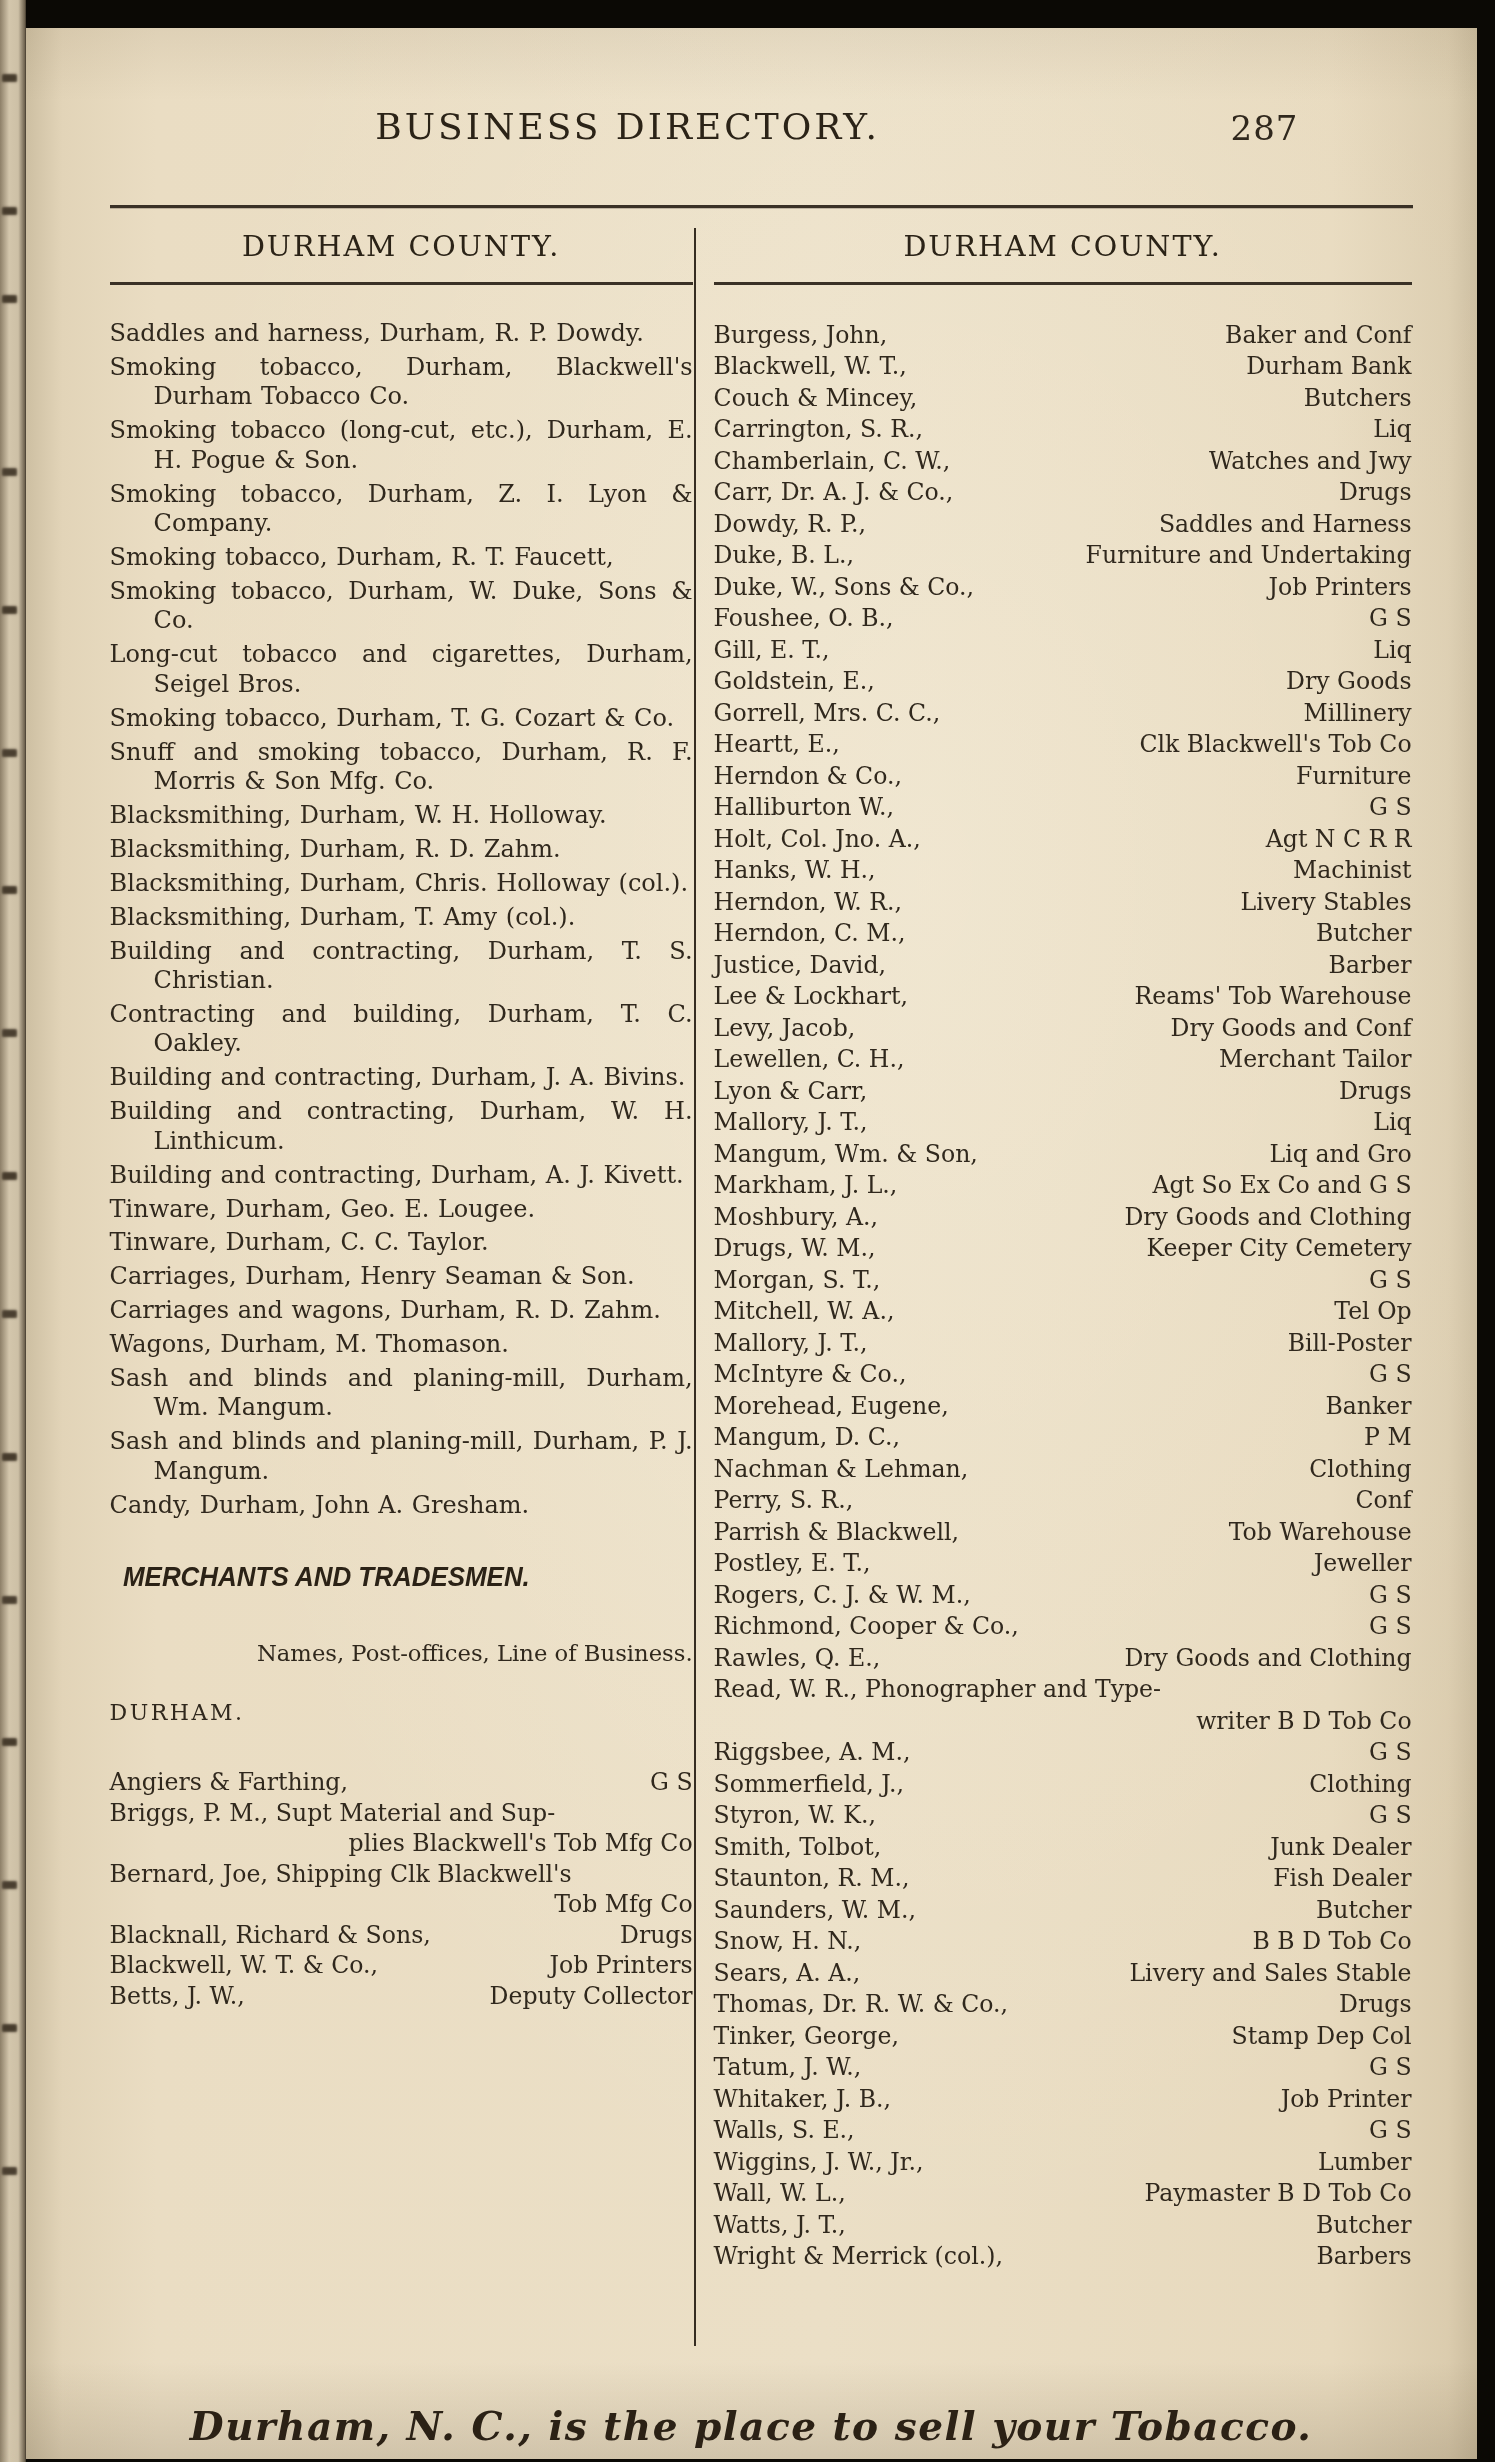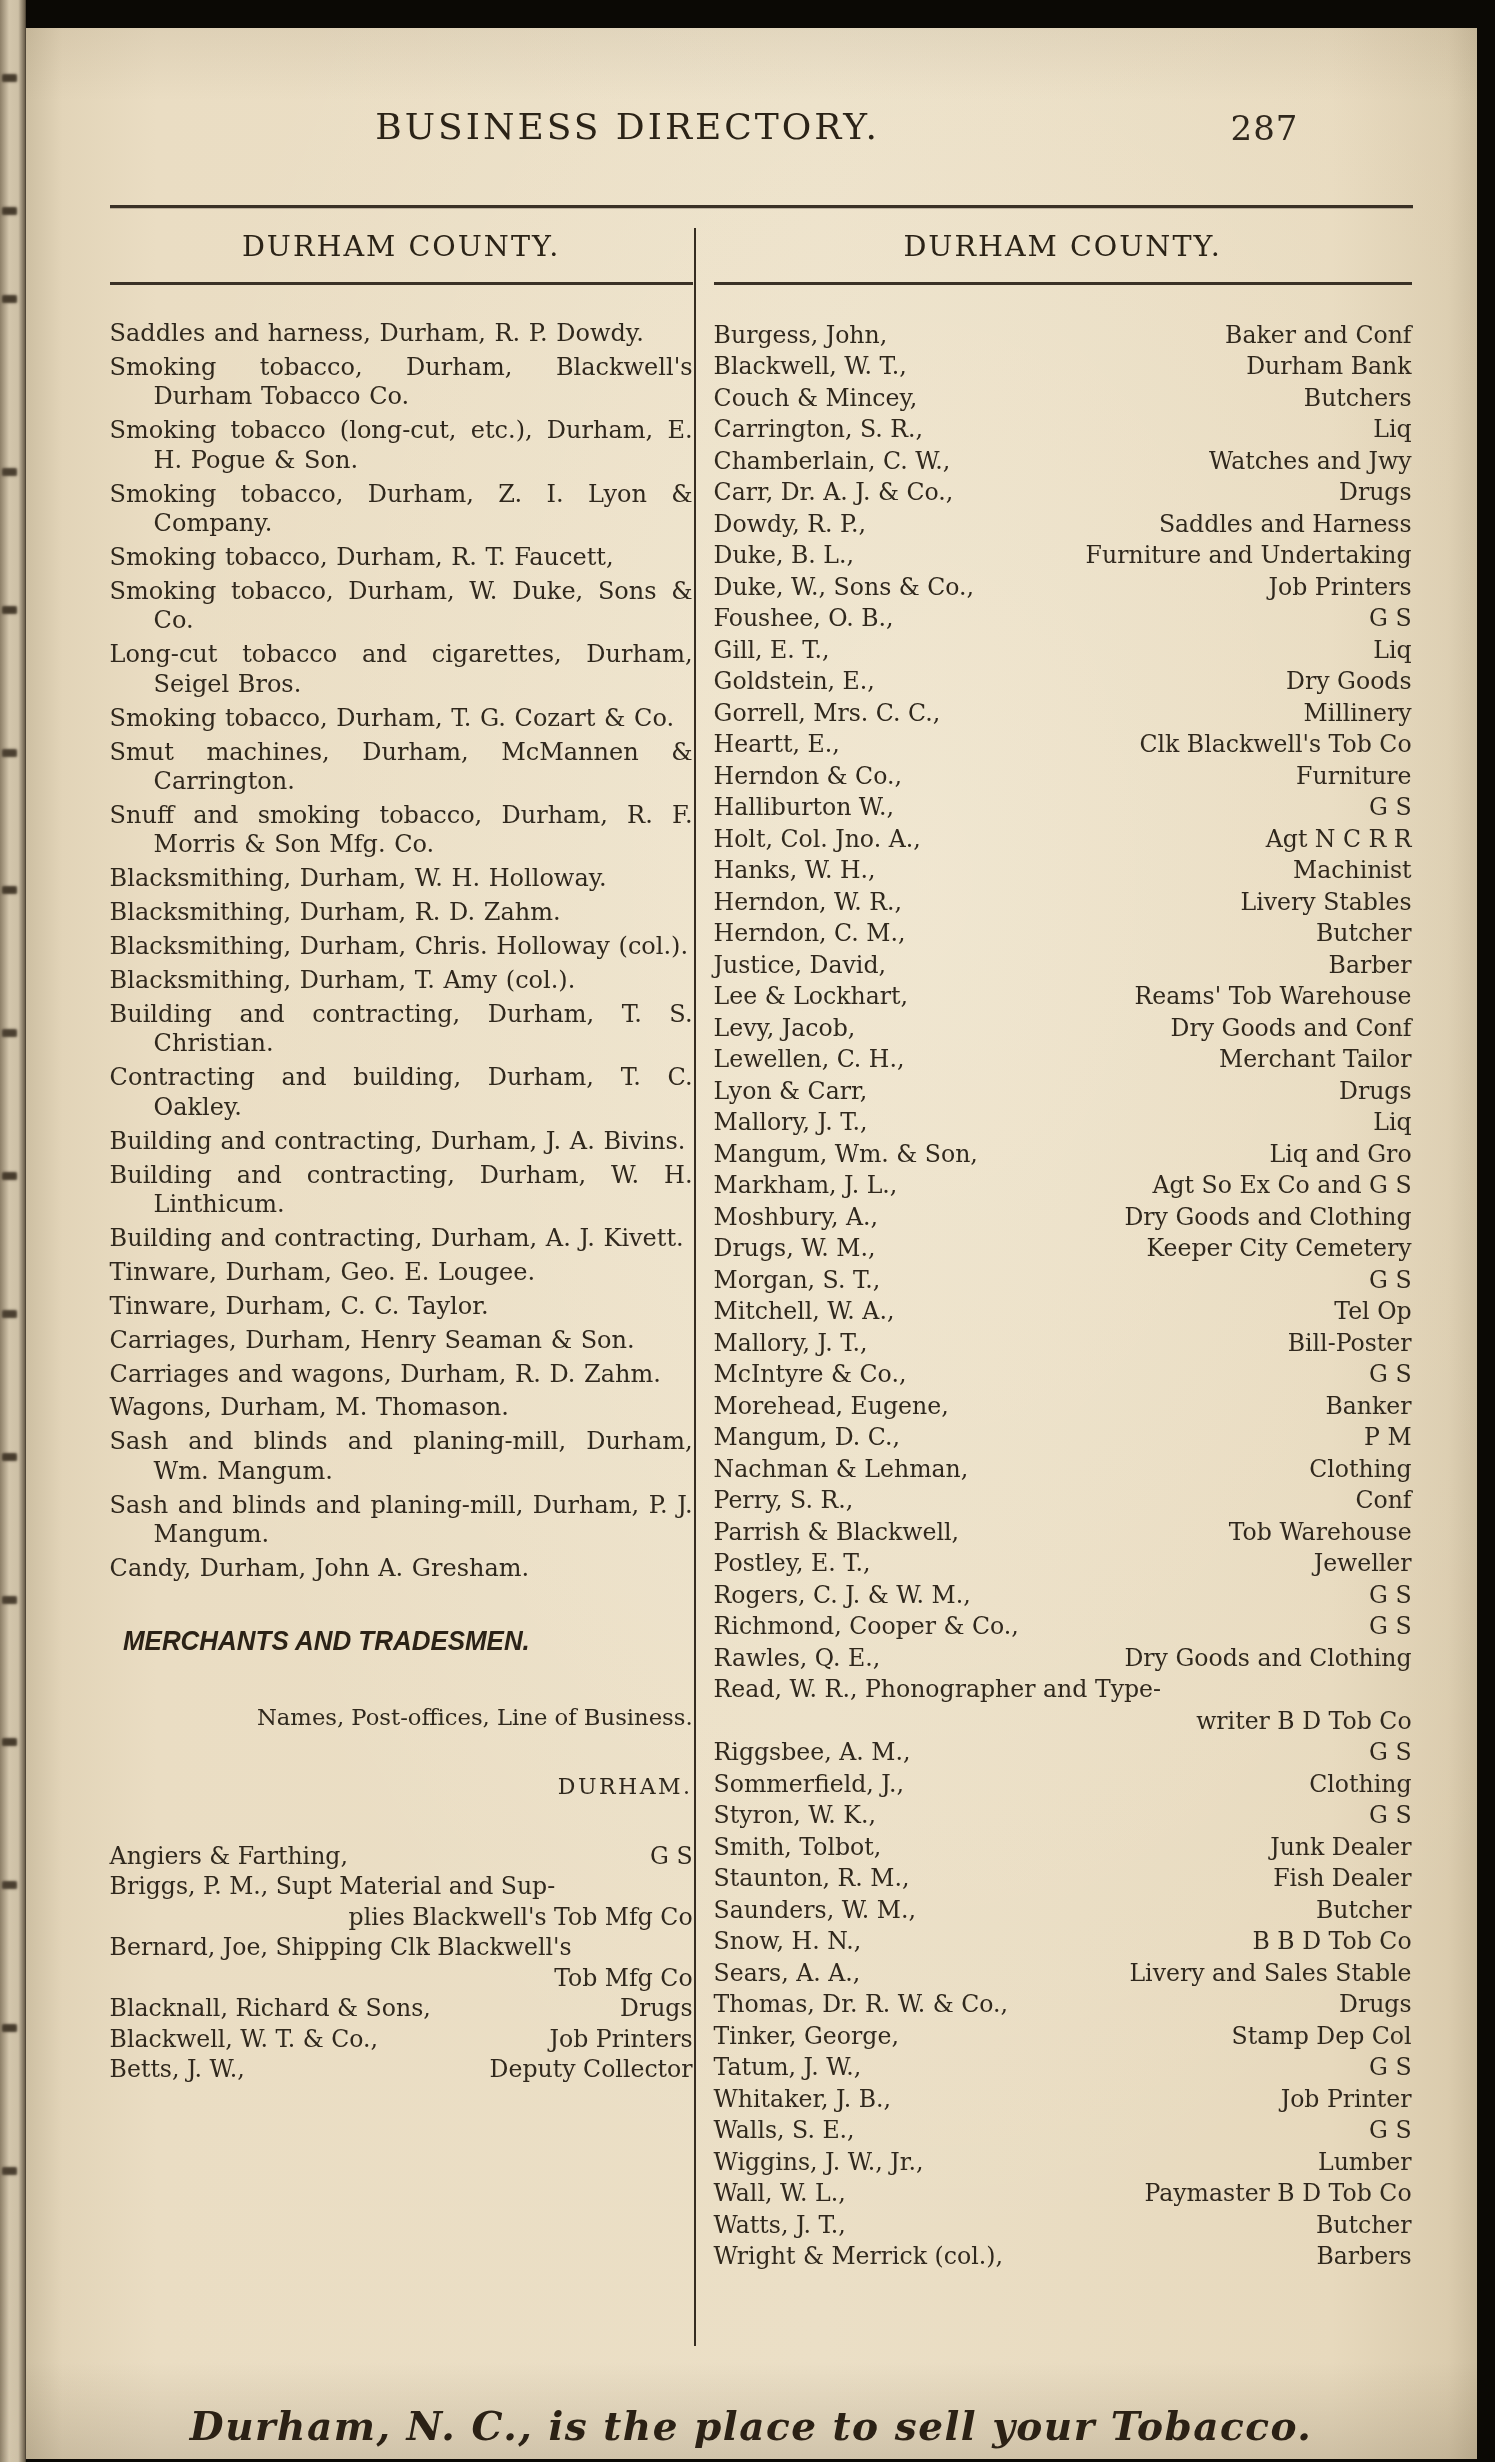--- a/index.html
+++ b/index.html
@@ -75,21 +75,21 @@
   .sec-head { margin-top:41px; text-align:left; }
   .sec-head span {
     display:inline-block;
     font-family:"Liberation Sans","DejaVu Sans",sans-serif;
     font-style:italic; font-weight:bold;
     font-size:27.6px; letter-spacing:0px;
     transform:scaleX(0.94);
     color:#2b2216;
   }
   .sec-sub  { margin-top:47px;  text-align:right; font-size:22.7px; }
-  .sec-town { margin-top:44px; text-align:right; font-size:22px; letter-spacing:2.5px; }
+  .sec-town { margin-top:34px; text-align:left; font-size:22px; letter-spacing:2.5px; }
 
   .merchants { margin-top:42px; }
   .right-col .merchants { margin-top:35px; }
   .m-entry { margin:0; }
   .m-row { display:flex; justify-content:space-between; align-items:baseline;
     font-size:23.6px; line-height:30.5px; }
   .right-col .m-row, .right-col .m-cont { line-height:31.5px; }
   .m-name { white-space:nowrap; }
   .m-biz  { white-space:nowrap; text-align:right; }
   .m-cont { text-align:right; font-size:23.6px; line-height:30.5px; }
@@ -137,21 +137,20 @@
           <p class="cls"><span>Smoking tobacco, Durham, Z. I. Lyon &amp; Company.</span></p>
 
           <p class="cls"><span>Smoking tobacco, Durham, R. T. Faucett,</span></p>
 
           <p class="cls"><span>Smoking tobacco, Durham, W. Duke, Sons &amp; Co.</span></p>
 
           <p class="cls"><span>Long-cut tobacco and cigarettes, Durham, Seigel Bros.</span></p>
 
           <p class="cls"><span>Smoking tobacco, Durham, T. G. Cozart &amp; Co.</span></p>
 
-          <p class="cls"><span>Smut machines, Durham, McMannen &amp; Carrington.</span></p>
 
           <p class="cls"><span>Snuff and smoking tobacco, Durham, R. F. Morris &amp; Son Mfg. Co.</span></p>
 
           <p class="cls"><span>Blacksmithing, Durham, W. H. Holloway.</span></p>
 
           <p class="cls"><span>Blacksmithing, Durham, R. D. Zahm.</span></p>
 
           <p class="cls"><span>Blacksmithing, Durham, Chris. Holloway (col.).</span></p>
 
           <p class="cls"><span>Blacksmithing, Durham, T. Amy (col.).</span></p>

